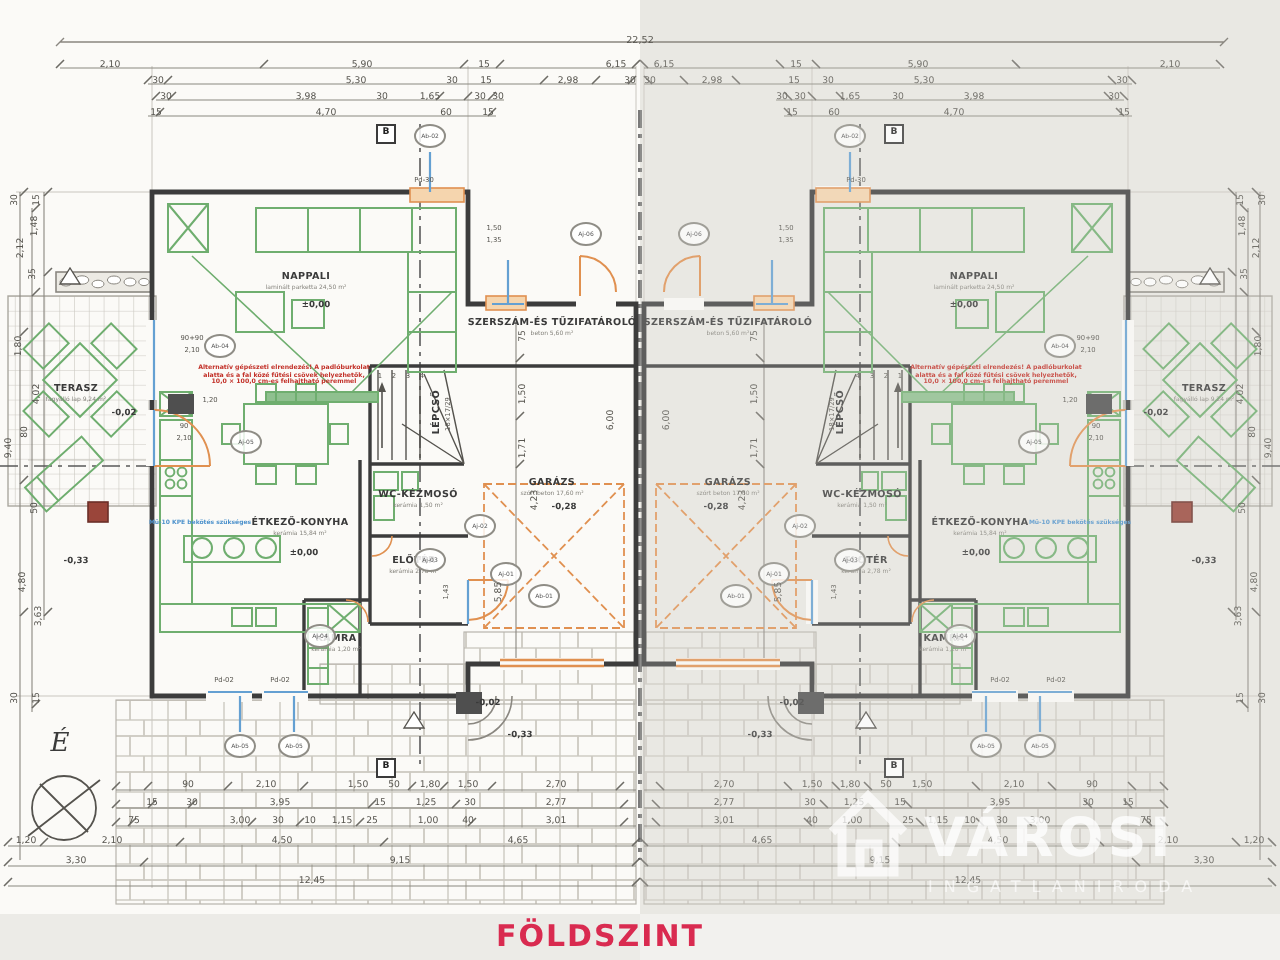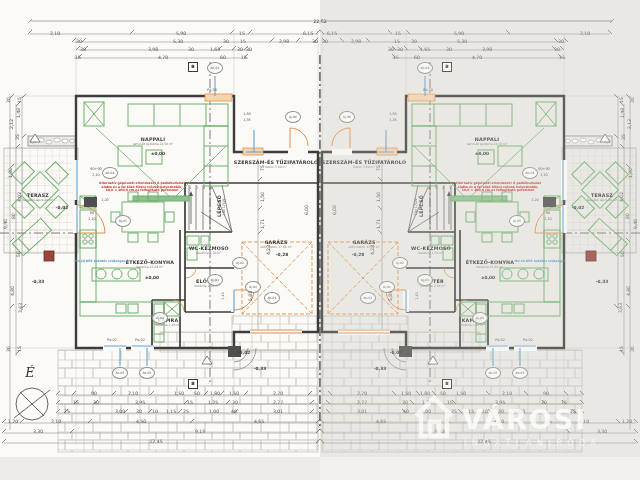--- a/index.html
+++ b/index.html
@@ -669,14 +669,15 @@
 
   <div id="watermark">
     <svg width="44" height="50">
       <path d="M4,24L22,6L40,24 M9,20V44H35V20 M18,44V30H27V44" fill="none" stroke="rgba(255,255,255,0.7)" stroke-width="4.5"></path>
     </svg>
     <span id="wm-name">VÁROSI</span>
     <span id="wm-sub">INGATLANIRODA</span>
   </div>
 
   <div id="strip"></div>
+  <span id="floor-title">FÖLDSZINT</span>
 
 </div>
 
 </body></html>

